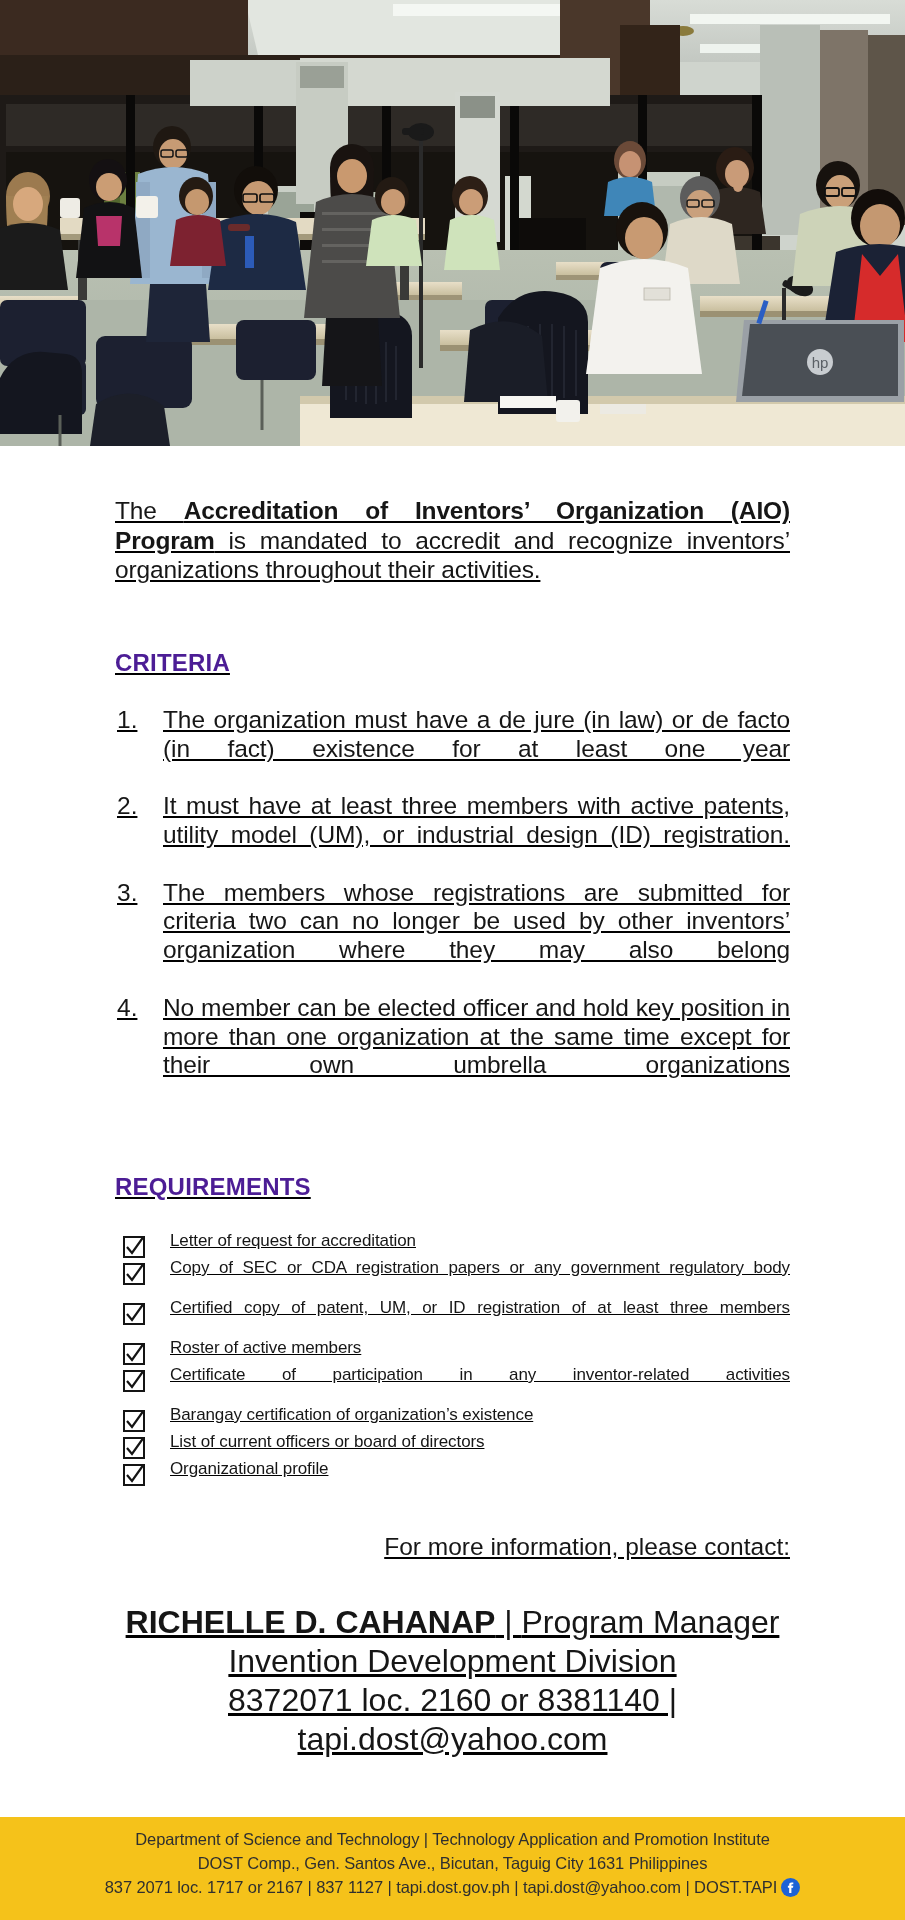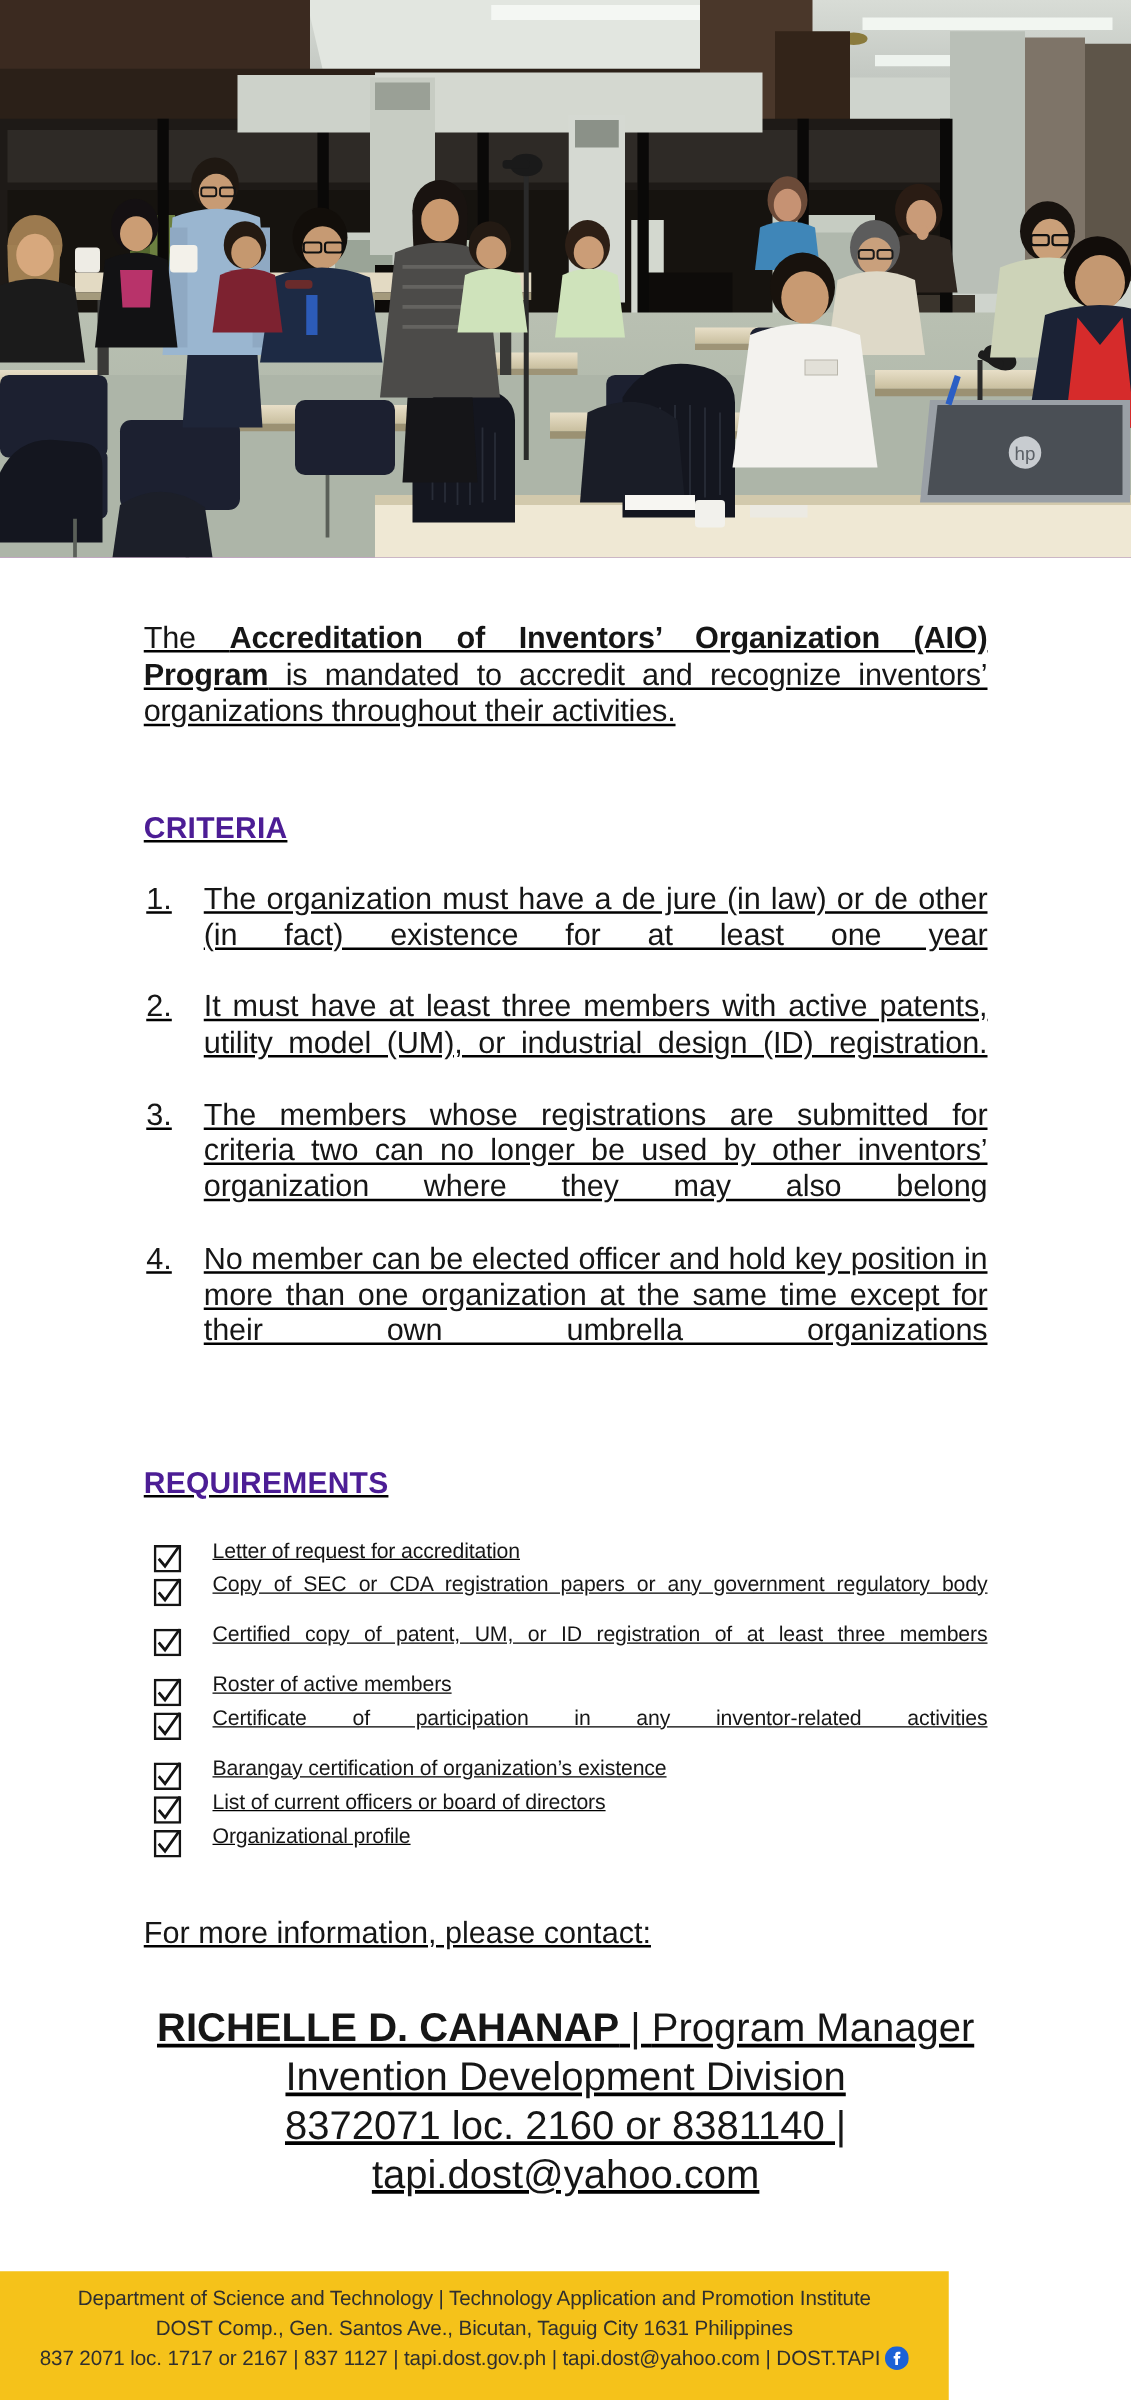--- a/index.html
+++ b/index.html
@@ -93,40 +93,40 @@
   .reqs .txt{
     flex:1 1 auto;
     text-align:justify;
     text-justify:inter-word;
     letter-spacing:-0.1px;
   }
   .reqs .txt.just::after{ content:""; display:inline-block; width:100%; }
 
   .contact-lead{
     margin-top:46px;
-    text-align:left;
+    text-align:right;
     font-size:24.5px;
     color:#161616;
     line-height:1.2;
   }
   .contact-block{
     margin-top:42px;
     text-align:center;
     font-size:32px;
     color:#161616;
     line-height:1.22;
   }
   .contact-block .nm{ font-weight:bold; }
   .sep{ font-weight:normal; }
 
   
   .footer{
     position:absolute;
     left:0; bottom:0;
-    width:759px;
+    width:905px;
     height:103px;
     background:#F5C21A;
     color:#2f2f2f;
     text-align:center;
     padding-top:11px;
     font-size:16.5px;
     line-height:1.44;
     letter-spacing:-0.1px;
   }
   .footer .line{ white-space:nowrap; }
@@ -458,21 +458,21 @@
 
 <div class="content">
 
   <p class="intro"><span>The </span><b>Accreditation of Inventors’ Organization (AIO) Program</b><span> is mandated to accredit and recognize inventors’ organizations throughout their activities.</span></p>
 
   <h2 class="section-head">CRITERIA</h2>
 
   <ol class="criteria">
     <li>
       <span class="num">1.</span>
-      <span class="txt">The organization must have a de jure (in law) or de other (in fact) existence for at least one year</span>
+      <span class="txt">The organization must have a de jure (in law) or de facto (in fact) existence for at least one year</span>
     </li>
     <li>
       <span class="num">2.</span>
       <span class="txt">It must have at least three members with active patents, utility model (UM), or industrial design  (ID) registration.</span>
     </li>
     <li>
       <span class="num">3.</span>
       <span class="txt">The members whose registrations are submitted for criteria two can no longer be used by other inventors’ organization where they may also belong</span>
     </li>
     <li>

